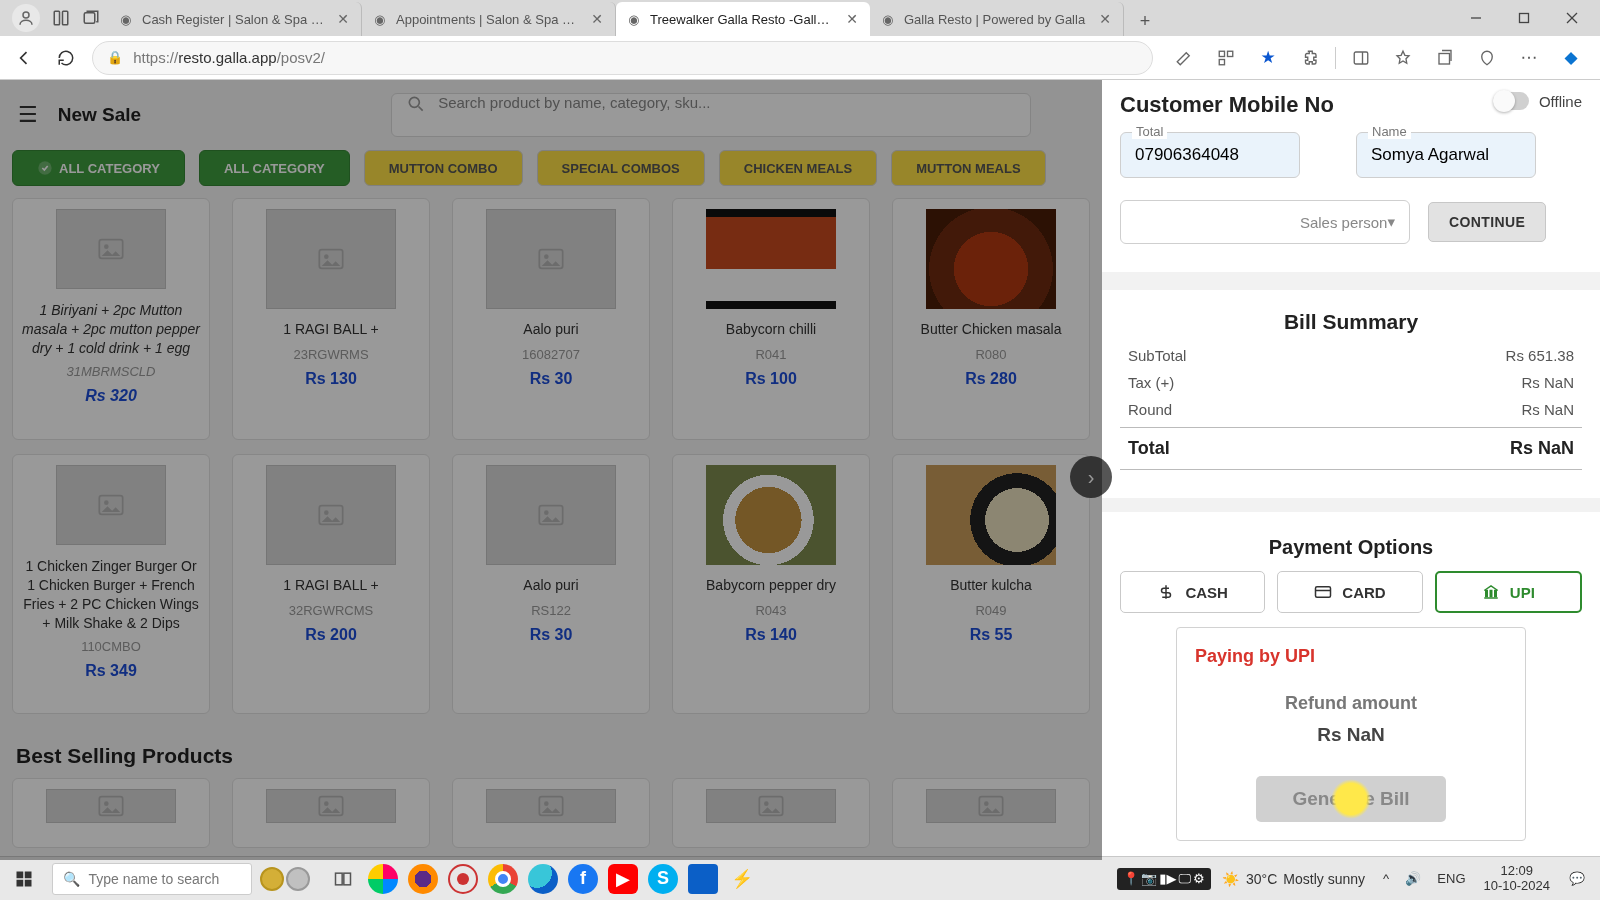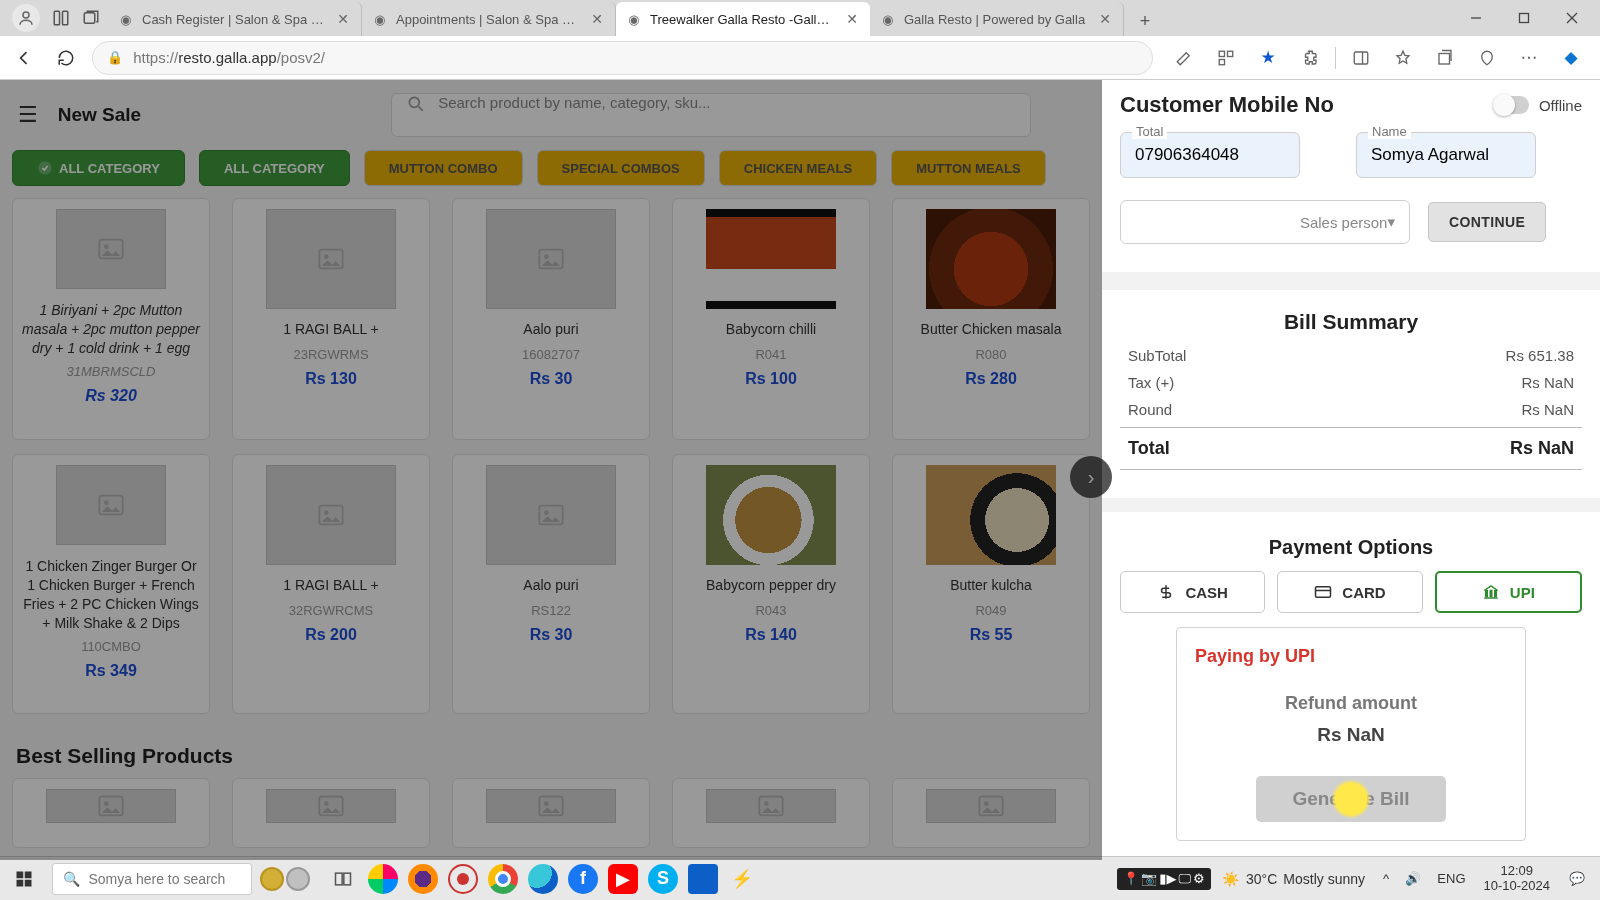--- a/index.html
+++ b/index.html
@@ -41,21 +41,21 @@
 .app-header { height: 70px; display: flex; align-items: center; padding: 0 18px; gap: 20px; }
 .menu-btn { font-size: 22px; color: #333; }
 .page-title { font-size: 19px; font-weight: 600; color: #222; }
 .search-wrap { margin-left: 230px; }
 .search-box { width: 640px; height: 44px; background: #fff; border: 1px solid #ddd; border-radius: 6px; display: flex; align-items: flex-start; padding: 0 14px; gap: 12px; color: #888; font-size: 15px; }
 
 
 .chips { display: flex; gap: 14px; align-items: center; padding: 0 12px; }
 .chip { height: 36px; padding: 8px 24px; display: flex; align-items: center; justify-content: center; font-size: 13px; font-weight: 600; border-radius: 6px; white-space: nowrap; }
 .chip.green { background: #3e9b3e; color: #fff; border: 1px solid #348534; gap: 6px; }
-.chip.outline { background: #eab308; border: 1px solid #d6d6d6; color: #555; }
+.chip.outline { background: #fde047; border: 1px solid #d6d6d6; color: #555; }
 .chips-wrap { overflow: hidden; }
 
 
 .grid-wrap { padding: 12px; position: relative; }
 .scroll-right { position: absolute; right: -10px; top: 270px; width: 42px; height: 42px; border-radius: 50%; background: #555; color: #fff; display: flex; align-items: center; justify-content: center; font-size: 20px; z-index: 2; }
 .grid-row { display: flex; gap: 22px; margin-bottom: 14px; }
 .card { width: 198px; background: #fff; border: 1px solid #e2e2e2; border-radius: 6px; padding: 10px 8px 12px; text-align: center; display: flex; flex-direction: column; align-items: center; }
 .card.tall .title { line-height: 1.35; }
 .thumb { width: 130px; height: 100px; background: #d8d8d8; border: 1px solid #c4c4c4; display: flex; align-items: center; justify-content: center; margin-bottom: 12px; color: #999; }
 .thumb.small { width: 110px; height: 80px; }
@@ -65,21 +65,21 @@
 .thumb.img4 { width: 130px; height: 100px; background: radial-gradient(circle at 70% 55%,#eadfbf 0 30%,#222 30% 44%,#c99c5a 44% 100%); border: none; }
 .card .title { font-size: 14px; color: #333; font-weight: 500; min-height: 20px; }
 .card .sku { font-size: 13px; color: #999; margin-top: 6px; }
 .card .price { font-size: 16px; color: #1d4ed8; font-weight: 600; margin-top: 8px; }
 
 .best-selling-title { font-size: 21px; font-weight: 600; color: #222; padding: 16px 4px 10px; }
 
 
 .panel { width: 537px; background: #fff; display: flex; flex-direction: column; padding: 0 16px; overflow: hidden; }
 .panel-section { padding: 10px 2px; }
-.panel-top-row { display: flex; align-items: center; justify-content: space-between; padding-top: 2px; }
+.panel-top-row { display: flex; align-items: flex-start; justify-content: space-between; padding-top: 2px; }
 .cust-title { font-size: 22px; font-weight: 700; color: #222; }
 .offline-wrap { display: flex; align-items: center; gap: 10px; font-size: 15px; color: #444; }
 .switch { width: 36px; height: 18px; background: #d0d0d0; border-radius: 9px; position: relative; }
 .switch::after { content: ''; position: absolute; left: 0; top: -2px; width: 22px; height: 22px; background: #fafafa; border-radius: 50%; box-shadow: 0 1px 3px rgba(0,0,0,.3); }
 .fields-row { display: flex; gap: 56px; margin: 14px 0 0; }
 .field { position: relative; }
 .field label { position: absolute; top: -8px; left: 12px; background: #fff; padding: 0 4px; font-size: 13px; color: #777; }
 .field input { width: 180px; height: 46px; padding: 0 14px; font-size: 17px; border: 1px solid #cfcfcf; border-radius: 6px; background: #eaf3fb; }
 .continue-row { display: flex; align-items: center; gap: 18px; margin-top: 22px; }
 .select { width: 290px; height: 44px; border: 1px solid #cfcfcf; border-radius: 6px; display: flex; align-items: center; justify-content: flex-end; padding: 0 14px; color: #888; font-size: 15px; }
@@ -555,21 +555,21 @@
   <div class="start-btn">
     <svg width="18" height="18" viewBox="0 0 24 24" fill="#333">
         <rect x="2" y="2" width="9" height="9"></rect>
         <rect x="13" y="2" width="9" height="9"></rect>
         <rect x="2" y="13" width="9" height="9"></rect>
         <rect x="13" y="13" width="9" height="9"></rect>
       </svg>
   </div>
   <div class="task-search">
     <span>🔍</span>
-    <span>Somya here to search</span>
+    <span>Type name to search</span>
   </div>
   <div class="medals">
     <div class="medal"></div>
       <div class="medal b"></div>
   </div>
   <div class="task-apps">
     <div class="app-ic">
         <svg width="20" height="20" viewBox="0 0 24 24" fill="none" stroke="#555" stroke-width="1.8">
           <rect x="3" y="5" width="8" height="14"></rect>
           <rect x="13" y="5" width="8" height="14"></rect>

